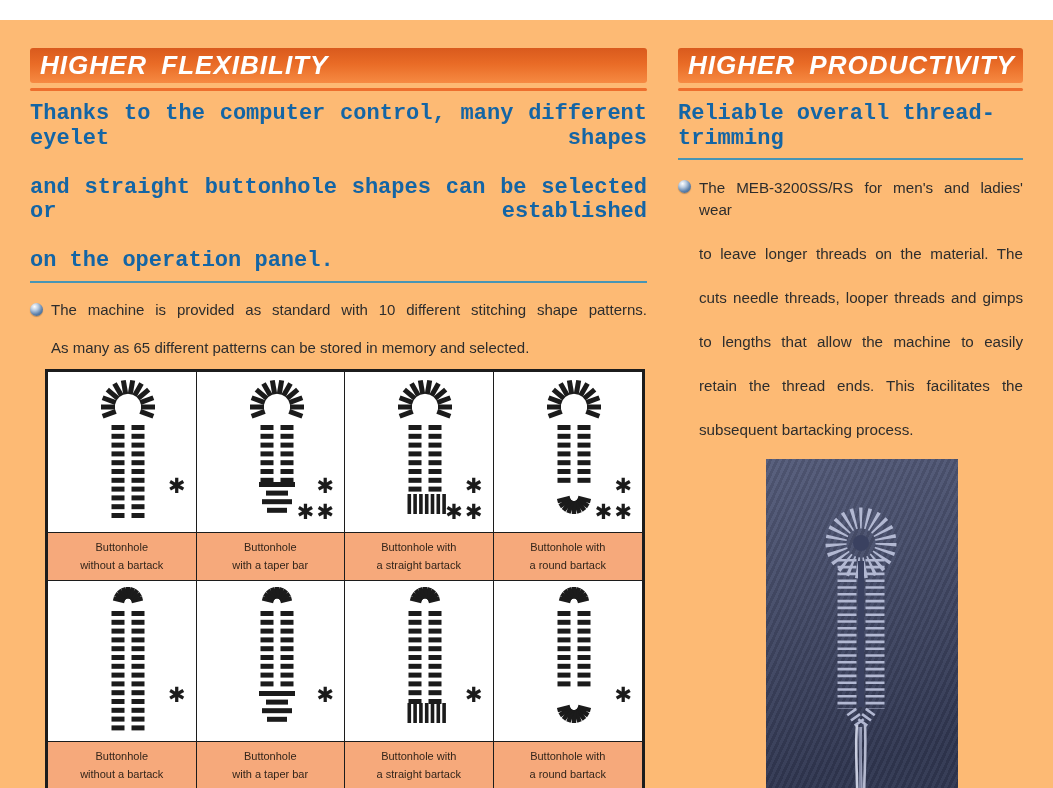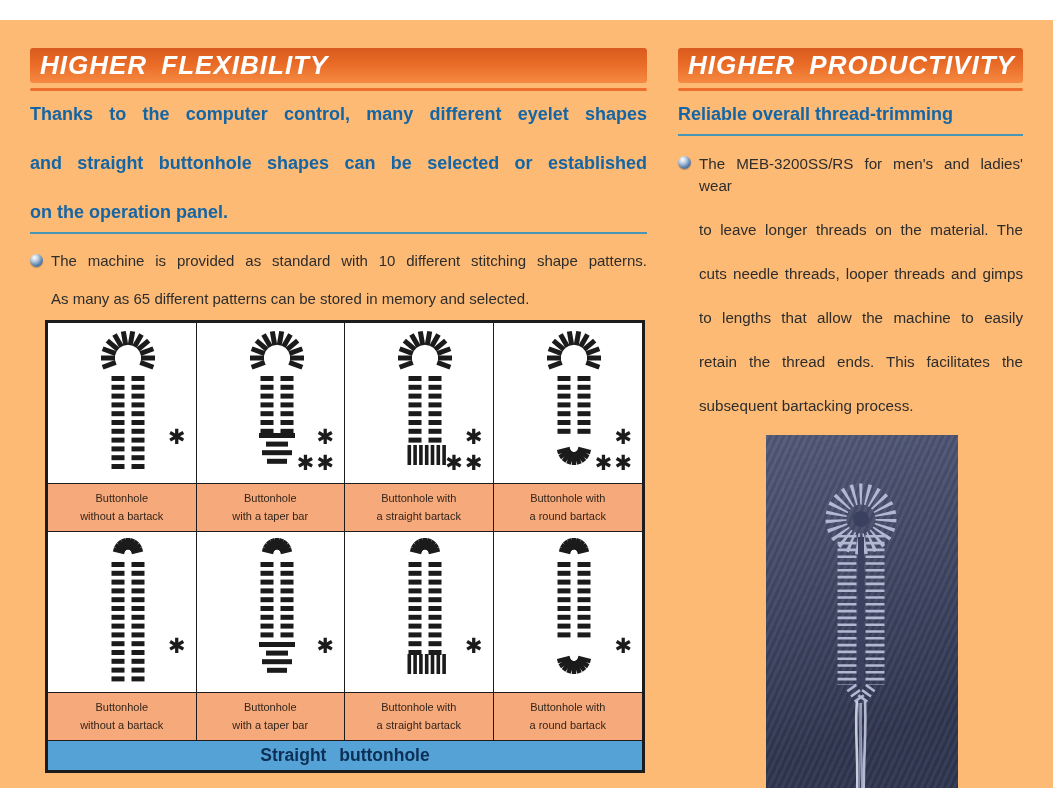--- a/index.html
+++ b/index.html
@@ -11,22 +11,22 @@
 
   
   .banner{height:35px;border-radius:3px;display:flex;align-items:center;padding-left:10px;
           background:linear-gradient(180deg,#d95a1d 0%,#e96b26 45%,#f68a42 100%);}
   .banner-text{color:#ffffff;font-style:italic;font-weight:bold;font-size:26px;
                letter-spacing:1px;word-spacing:6px;white-space:nowrap;
                font-family:"Liberation Sans","DejaVu Sans",sans-serif;}
   .banner-rule{height:3px;background:#ed6f2e;margin-top:5px;border-radius:2px;}
 
   
-  .heading{margin-top:11px;font-family:Liberation Sans, sans-serif;
-           font-weight:bold;font-size:18px;line-height:24.5px;color:#1465a5;}
+  .heading{margin-top:11px;font-family:Liberation Mono, monospace;
+           font-weight:bold;font-size:22px;line-height:24.5px;color:#1465a5;}
   .jline{text-align:justify;}
   .jline::after{content:"";display:inline-block;width:100%;height:0;}
   .teal-rule{height:2px;background:#4895b4;margin-top:7px;}
 
   
   .bullet-row{margin-top:17px;display:flex;gap:8px;}
   .sphere{width:13px;height:13px;border-radius:50%;flex:none;margin-top:3px;
           background:radial-gradient(circle at 35% 28%,#ffffff,#b9cbe0 30%,#5d81ab 62%,#2f5680 100%);
           box-shadow:0 1px 1px rgba(0,0,0,.25);}
   .btext{font-size:15px;line-height:19px;color:#2d2d2d;flex:1;}

